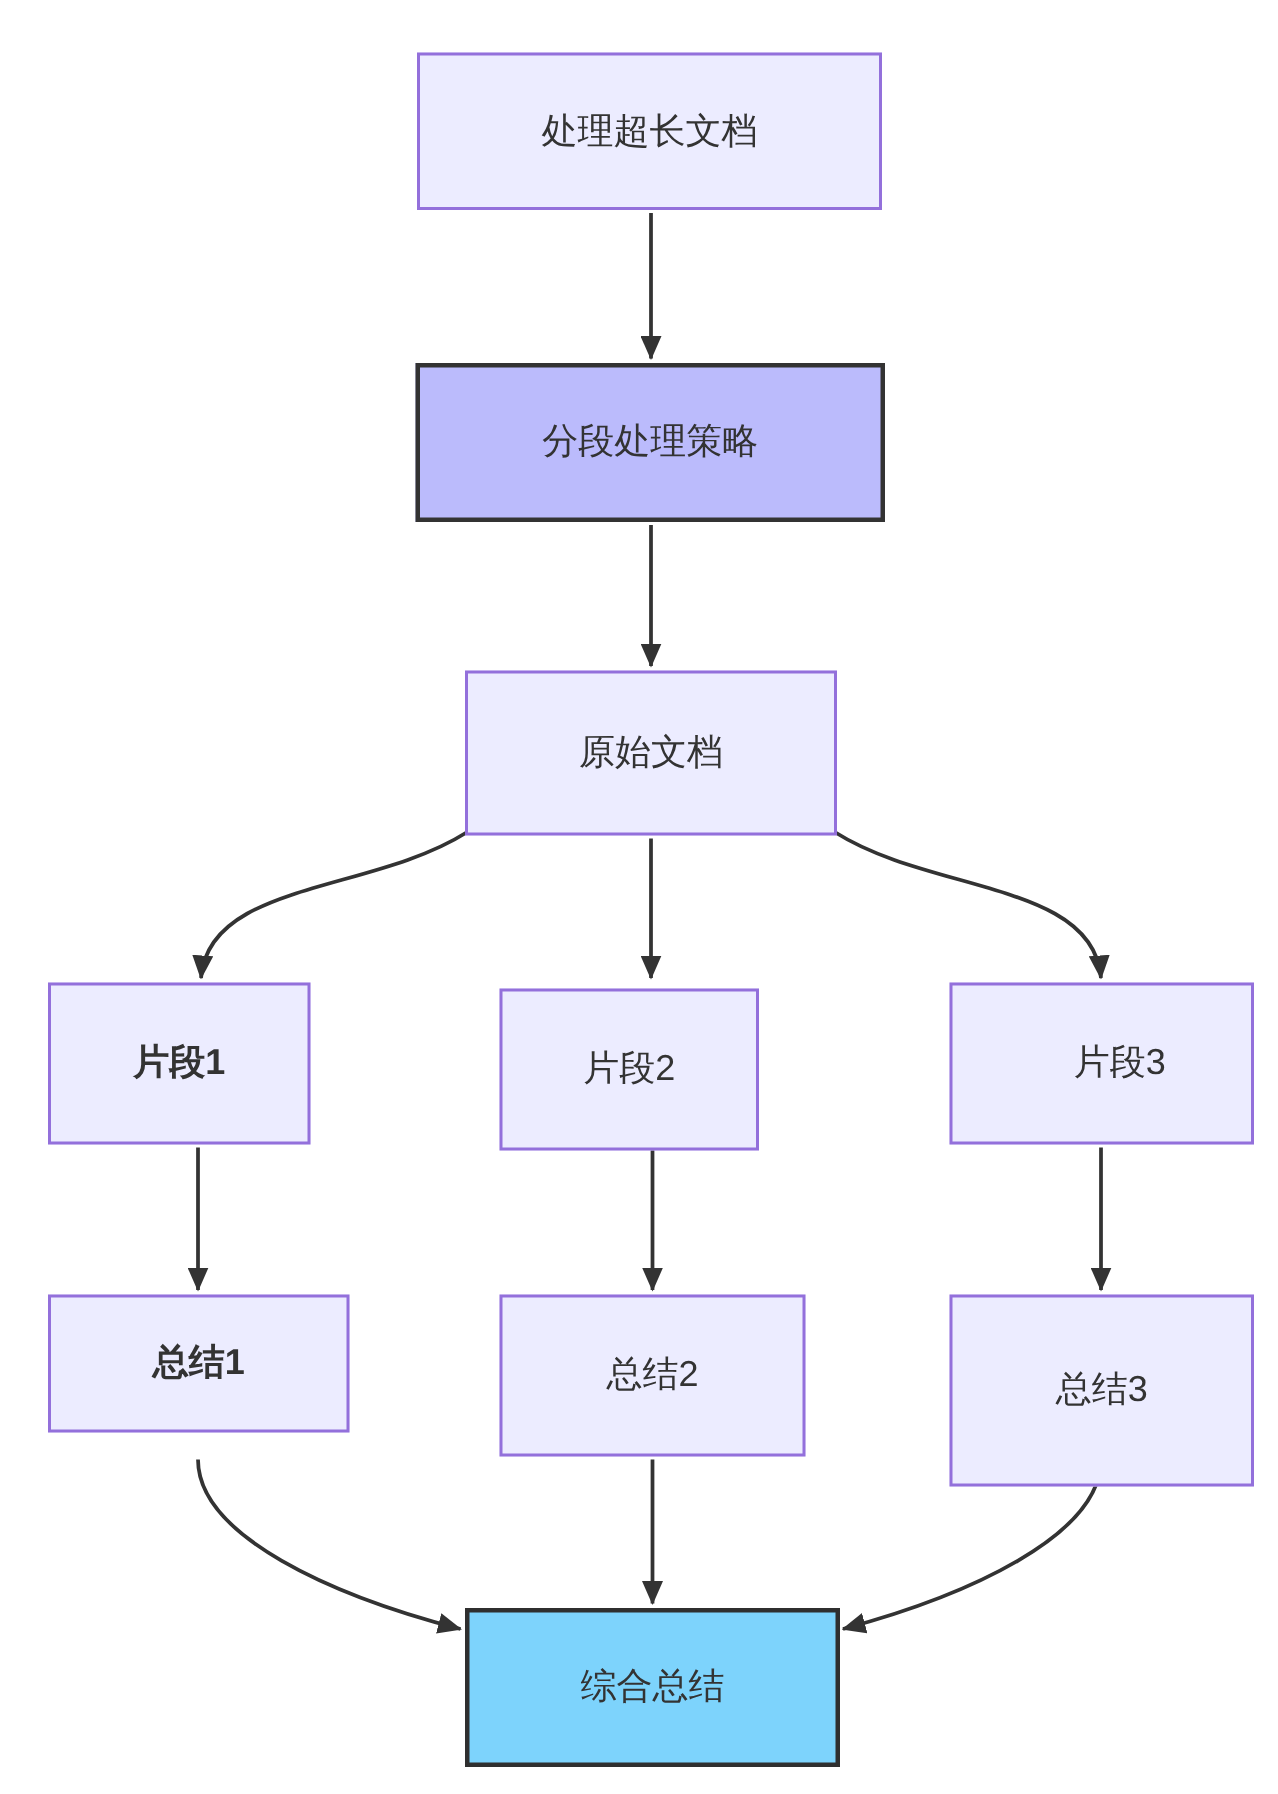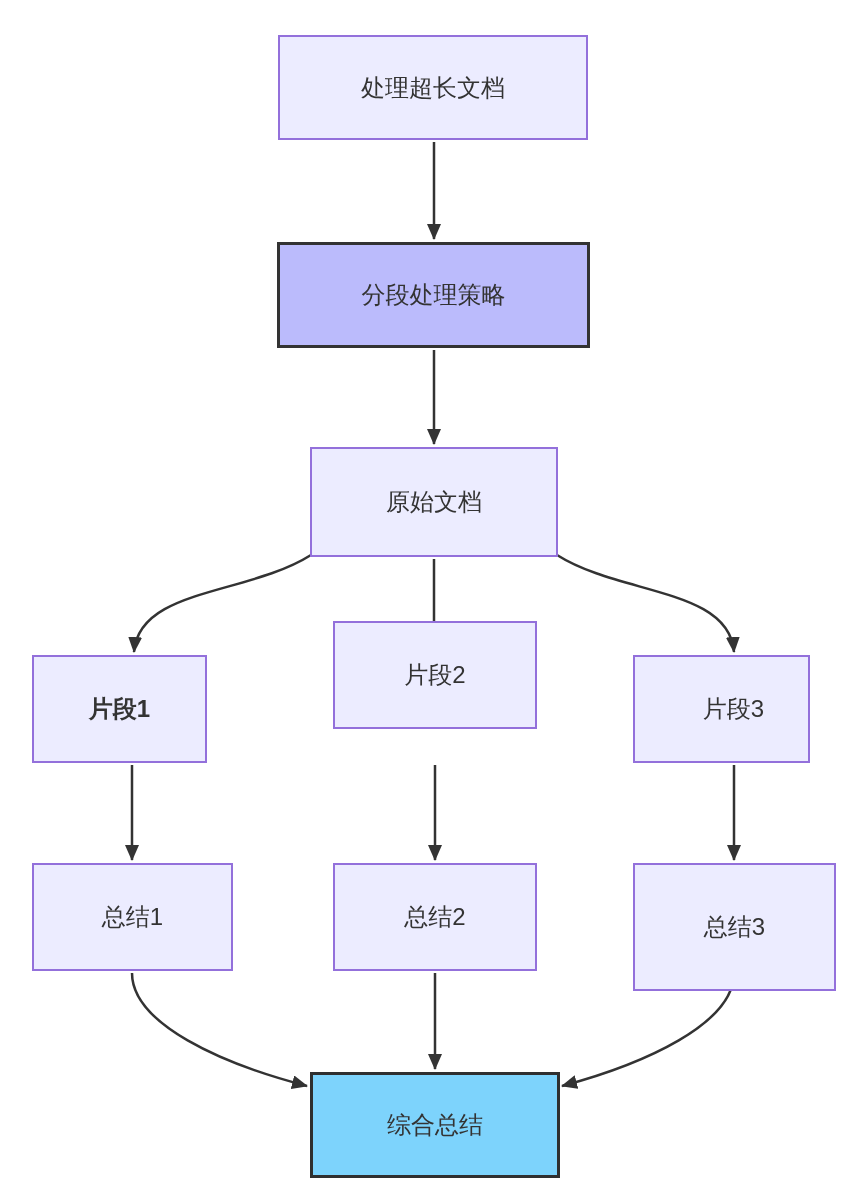--- a/index.html
+++ b/index.html
@@ -84,29 +84,29 @@
   </div>
 
   <div class="node node--default" style="left:310px; top:447px; width:248px; height:110px;">
     <span>原始文档</span>
   </div>
 
   <div class="node node--default" style="left:32px;  top:655px; width:175px; height:108px;font-weight:bold;">
     <span>片段1</span>
   </div>
 
-  <div class="node node--default" style="left:333px; top:621px; width:204px; height:108px;">
+  <div class="node node--default" style="left:333px; top:659px; width:173px; height:108px;">
     <span>片段2</span>
   </div>
 
-  <div class="node node--default" style="left:633px; top:655px; width:177px; height:108px;padding-left:24px;">
+  <div class="node node--default" style="left:633px; top:655px; width:203px; height:108px;padding-left:24px;">
     <span>片段3</span>
   </div>
 
-  <div class="node node--default" style="left:32px;  top:863px; width:201px; height:108px;">
+  <div class="node node--default" style="left:32px;  top:863px; width:201px; height:92px;font-weight:bold;">
     <span>总结1</span>
   </div>
 
   <div class="node node--default" style="left:333px; top:863px; width:204px; height:108px;">
     <span>总结2</span>
   </div>
 
   <div class="node node--default" style="left:633px; top:863px; width:203px; height:128px;">
     <span>总结3</span>
   </div>

